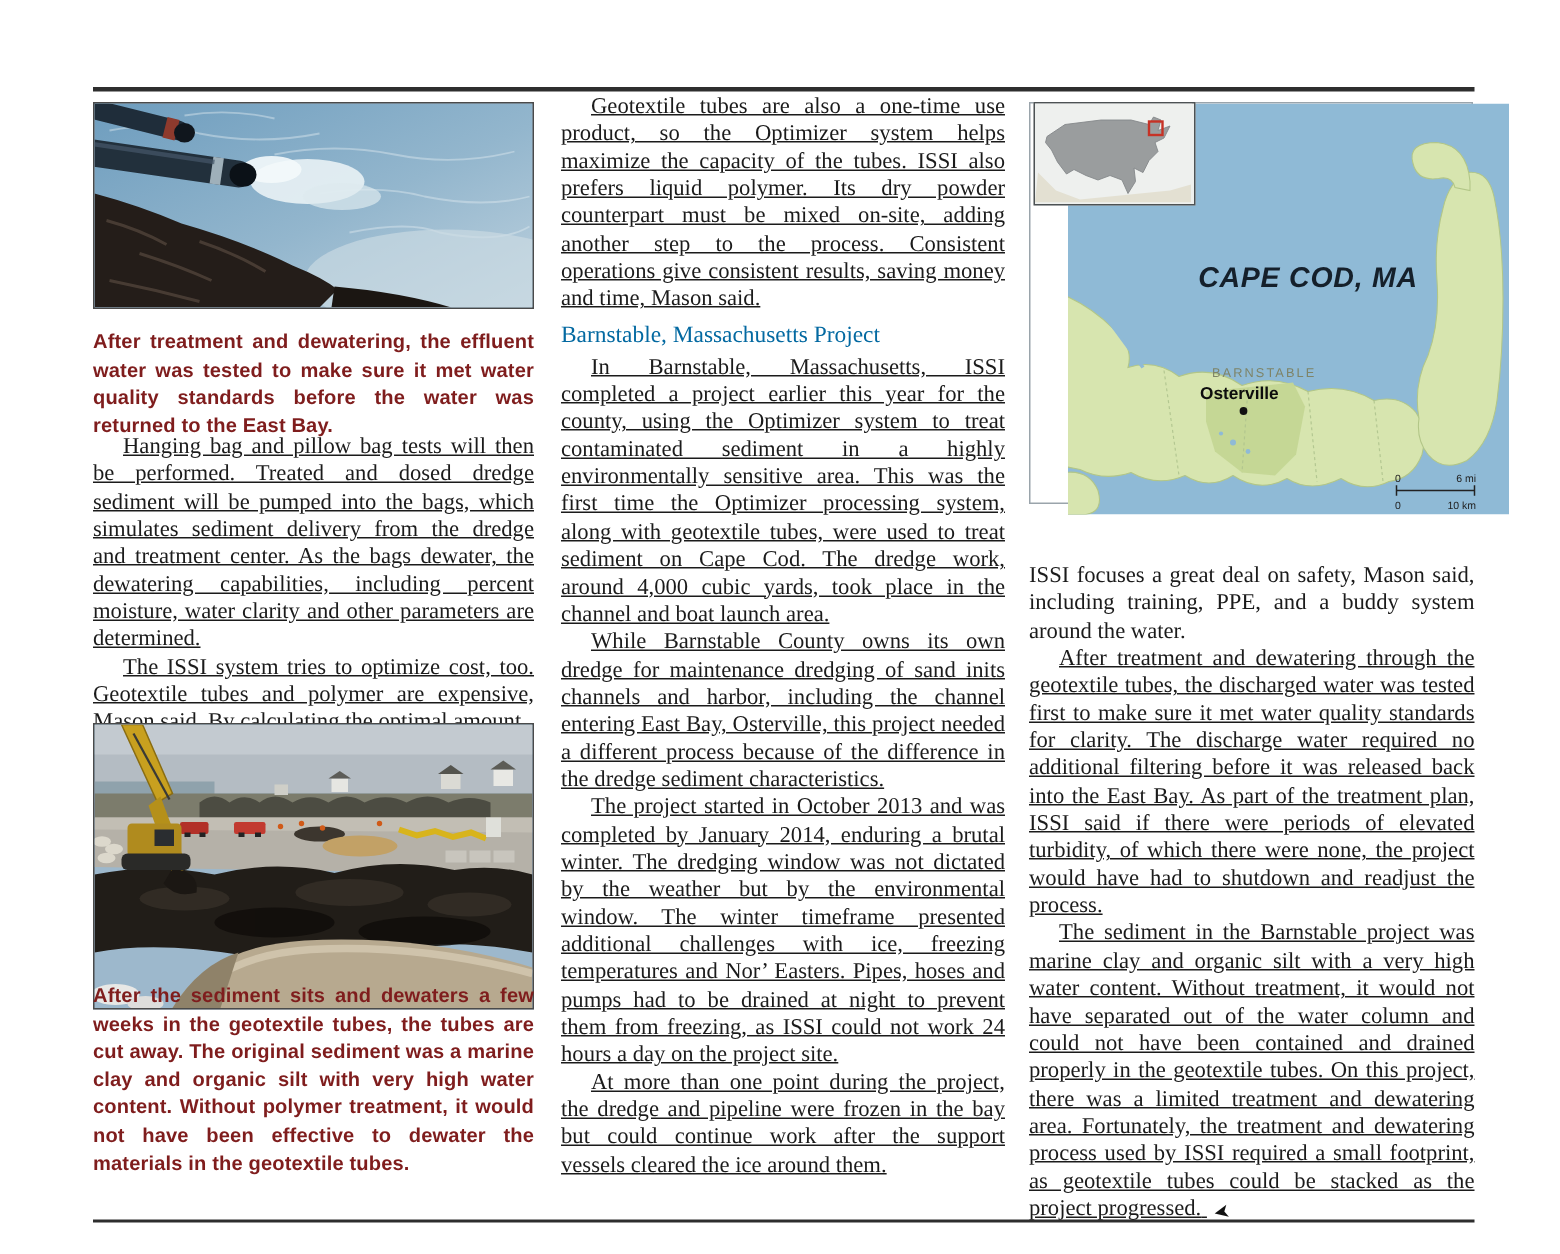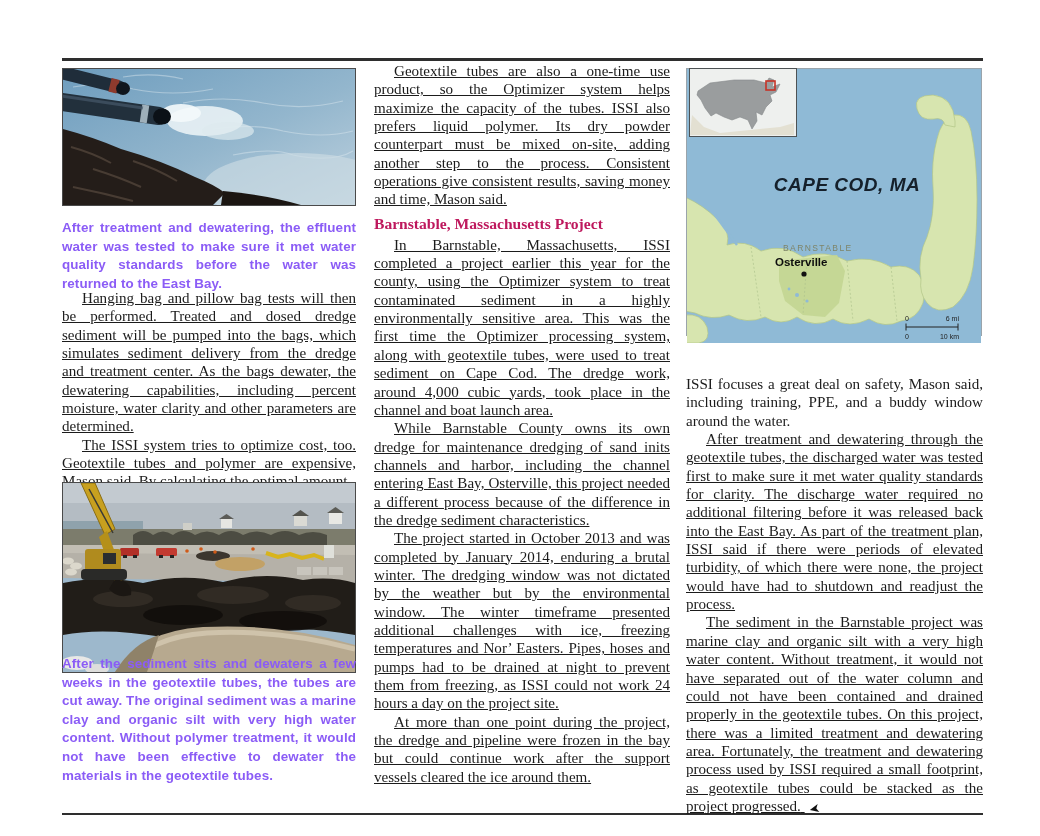--- a/index.html
+++ b/index.html
@@ -7,34 +7,34 @@
     width:1040px;height:836px;position:relative;background:#ffffff;
     font-family:"Liberation Serif", serif;color:#1c1c1c;overflow:hidden;
   }
   .rule{position:absolute;background:#2e2e2e;}
   .col{position:absolute;}
   .bodytext p{
     margin:0;font-size:15.1px;line-height:18.35px;text-align:justify;color:#1b1b1b;
   }
   .bodytext p.indent{text-indent:20px;text-decoration:underline;}
   .heading{
-    margin:6px 0 3px 0;font-size:15.6px;line-height:18px;font-weight:bold;color:#be185d;
+    margin:6px 0 3px 0;font-size:15.6px;line-height:18px;font-weight:normal;color:#0369a1;
   }
   .caption{
     font-family:"Liberation Sans", sans-serif;font-weight:bold;
-    font-size:13.4px;line-height:18.6px;text-align:justify;color:#8b5cf6;
+    font-size:13.4px;line-height:18.6px;text-align:justify;color:#7f1d1d;
     letter-spacing:0.1px;
   }
   .photo{
     box-sizing:border-box;border:1px solid #4a4a4a;background:#9db8cc;
     display:block;position:absolute;left:0;overflow:hidden;
   }
   .photo svg{display:block;}
   .abs{position:absolute;}
-  .map-wrap{position:absolute;left:0;top:0;width:296px;height:268px;border:1px solid #9aa4ab;box-sizing:border-box;}
+  .map-wrap{position:absolute;left:0;top:0;width:296px;height:268px;border:1px solid #9aa4ab;box-sizing:border-box;padding-left:25px;}
   .inset{
     position:absolute;left:2px;top:-1px;width:108px;height:69px;
     background:#eef0ee;border:1.5px solid #4d5254;box-sizing:border-box;
   }
   .endmark{
     display:inline-block;transform:scaleX(-1) rotate(12deg);
     font-family:"DejaVu Sans", sans-serif;font-size:13px;color:#111;
     margin-left:4px;vertical-align:baseline;
   }
 </style>
@@ -242,20 +242,20 @@
       <svg width="105" height="66" viewBox="0 0 105 66">
         <rect x="0" y="0" width="105" height="66" fill="#eef0ee"></rect>
         <path d="M2,46 L14,58 L30,64 L50,62 L70,60 L90,58 L104,54 L104,66 L0,66 Z" fill="#e3e0d2"></path>
         <path d="M8,22 L20,14 L44,11 L64,11 L76,14 L79,9 L84,11 L82,18 L90,15 L86,23 L80,26 L82,32 L76,38 L72,46 L66,43 L67,52 L62,60 L58,51 L50,48 L42,51 L34,48 L26,44 L21,47 L15,39 L11,31 L7,26 Z" fill="#9a9d9e" stroke="#84888a" stroke-width="0.6"></path>
         <rect x="76" y="12" width="9" height="9" fill="none" stroke="#c63226" stroke-width="1.6"></rect>
       </svg>
     </div>
   </div>
 
   <div class="bodytext abs" style="top:307px;width:297px;">
-    <p>ISSI focuses a great deal on safety, Mason said, including training, PPE, and a buddy window around the water.</p>
+    <p>ISSI focuses a great deal on safety, Mason said, including training, PPE, and a buddy system around the water.</p>
     <p class="indent">After treatment and dewatering through the geotextile tubes, the discharged water was tested first to make sure it met water quality standards for clarity. The discharge water required no additional filtering before it was released back into the East Bay. As part of the treatment plan, ISSI said if there were periods of elevated turbidity, of which there were none, the project would have had to shutdown and readjust the process.</p>
     <p class="indent">
       <span>The sediment in the Barnstable project was marine clay and organic silt with a very high water content. Without treatment, it would not have separated out of the water column and could not have been contained and drained properly in the geotextile tubes. On this project, there was a limited treatment and dewatering area. Fortunately, the treatment and dewatering process used by ISSI required a small footprint, as geotextile tubes could be stacked as the project progressed.</span>
       <span class="endmark">➤</span>
     </p>
   </div>
 </div>
 
 </body></html>

